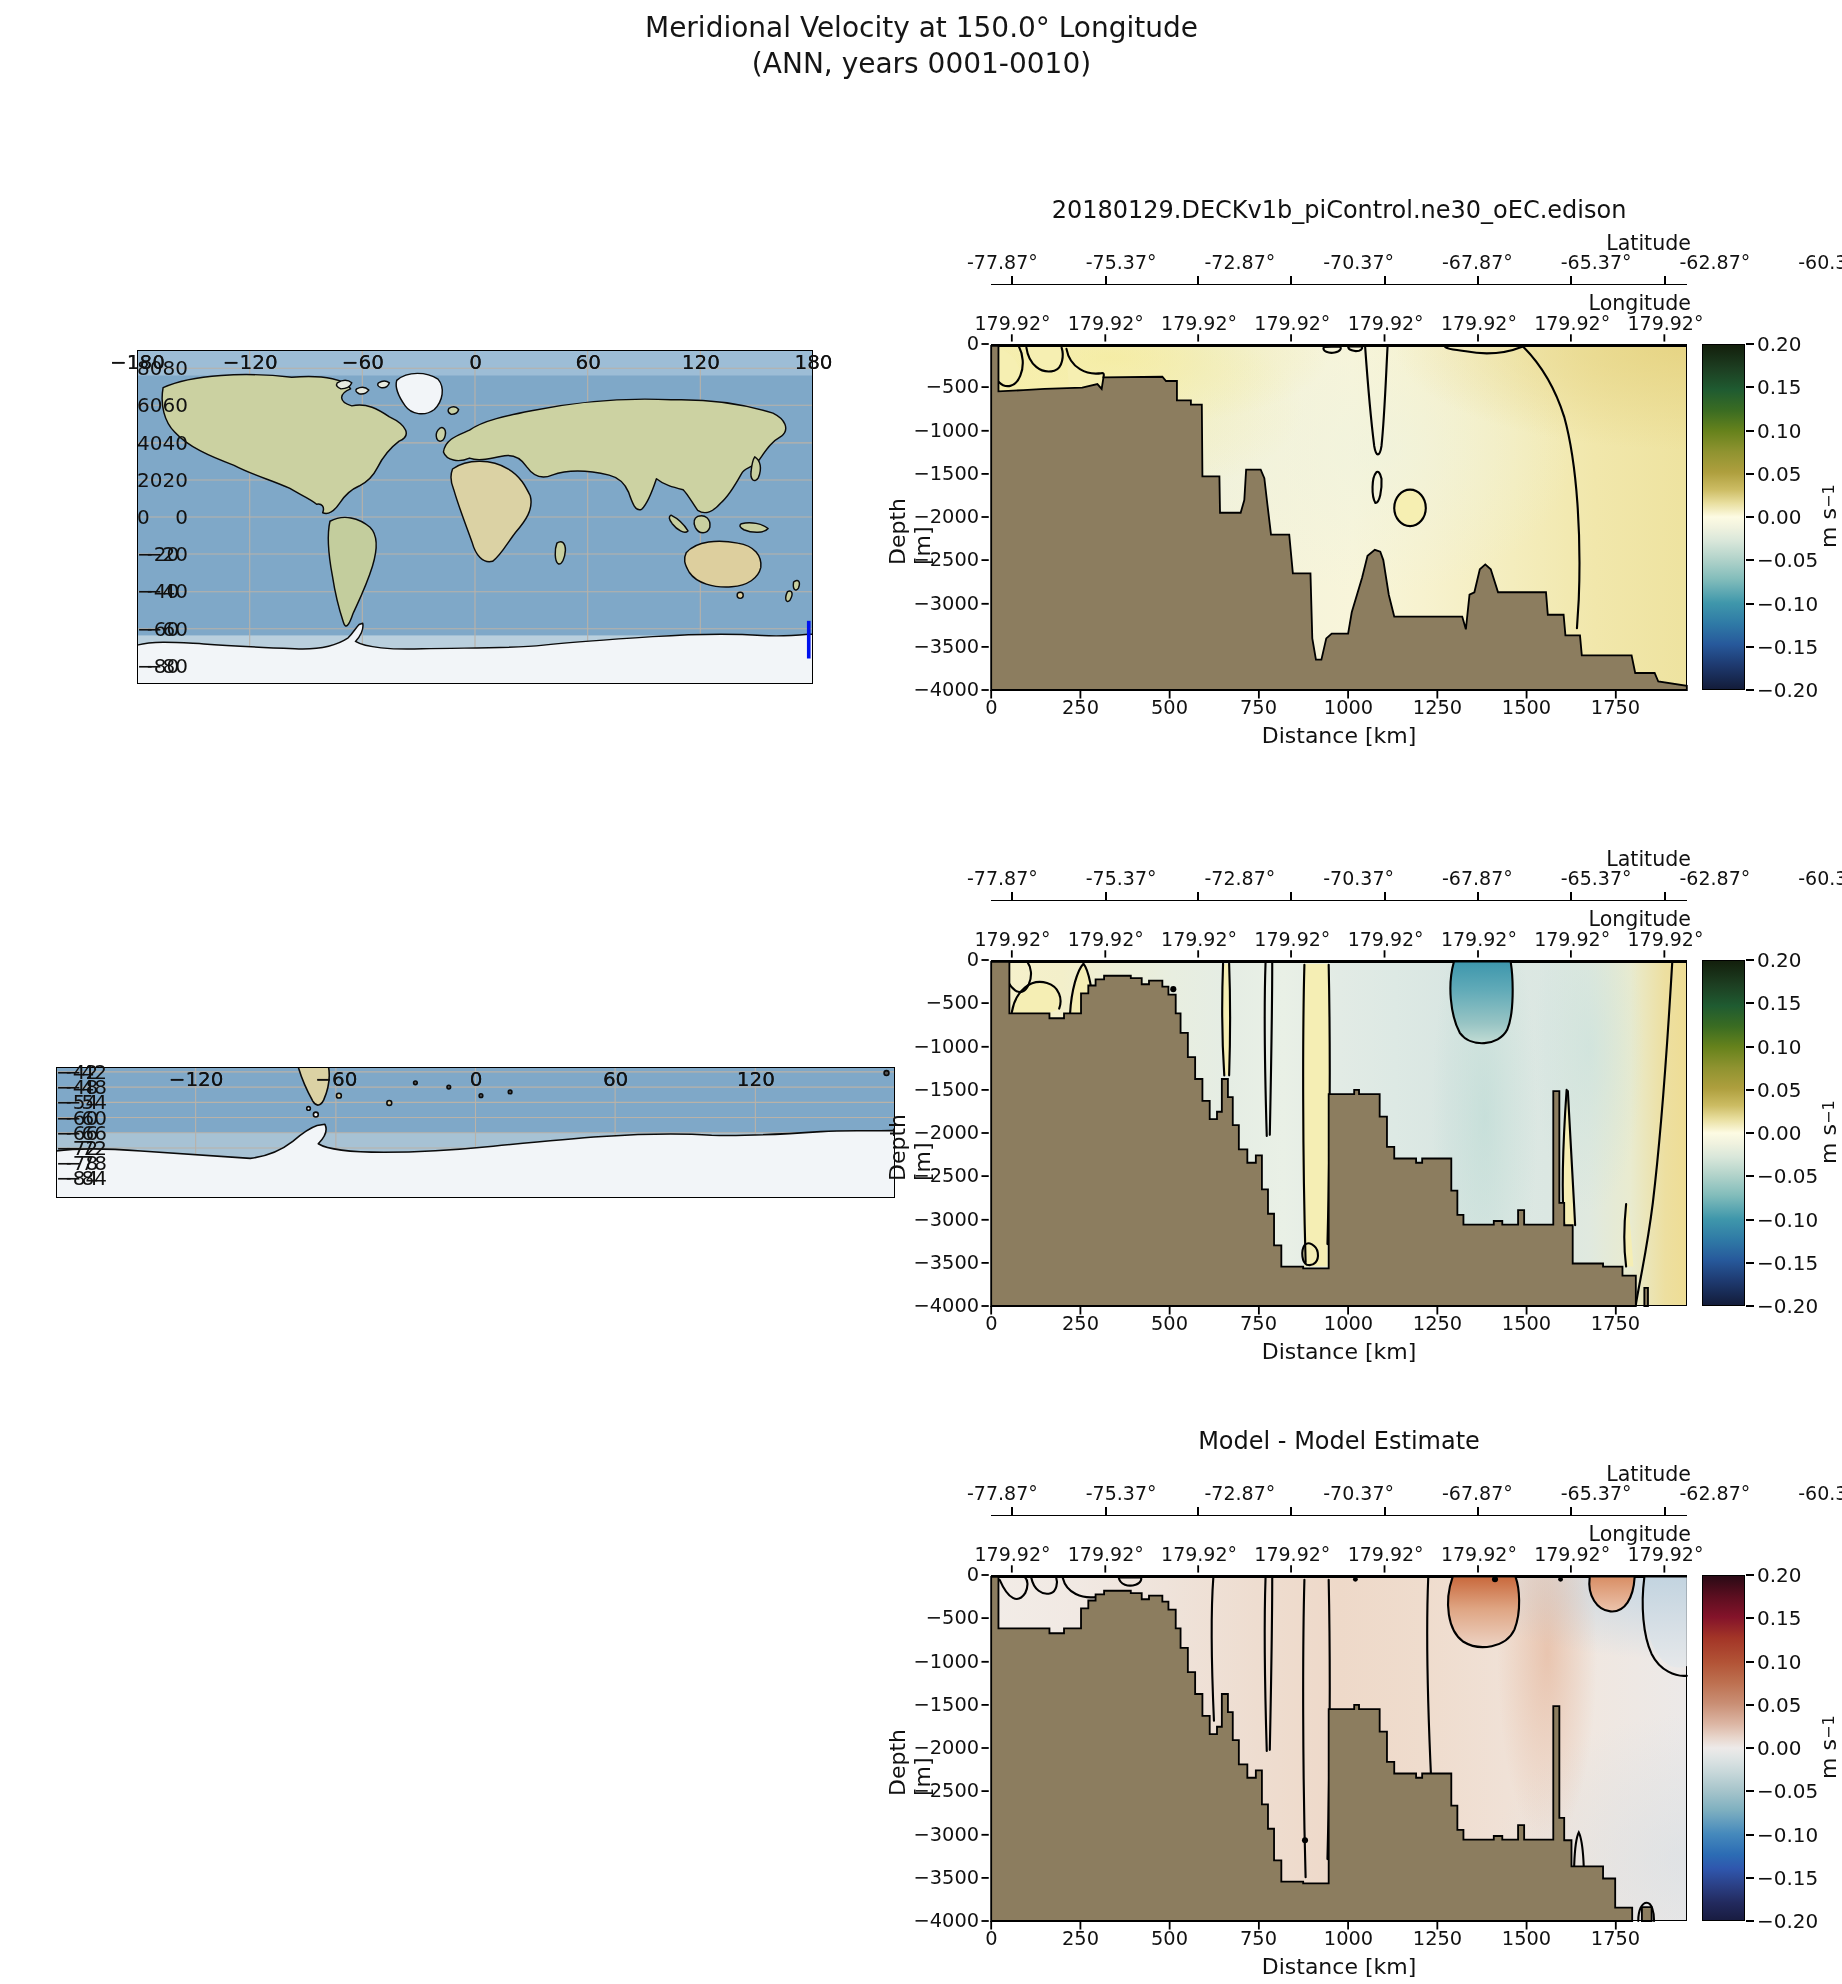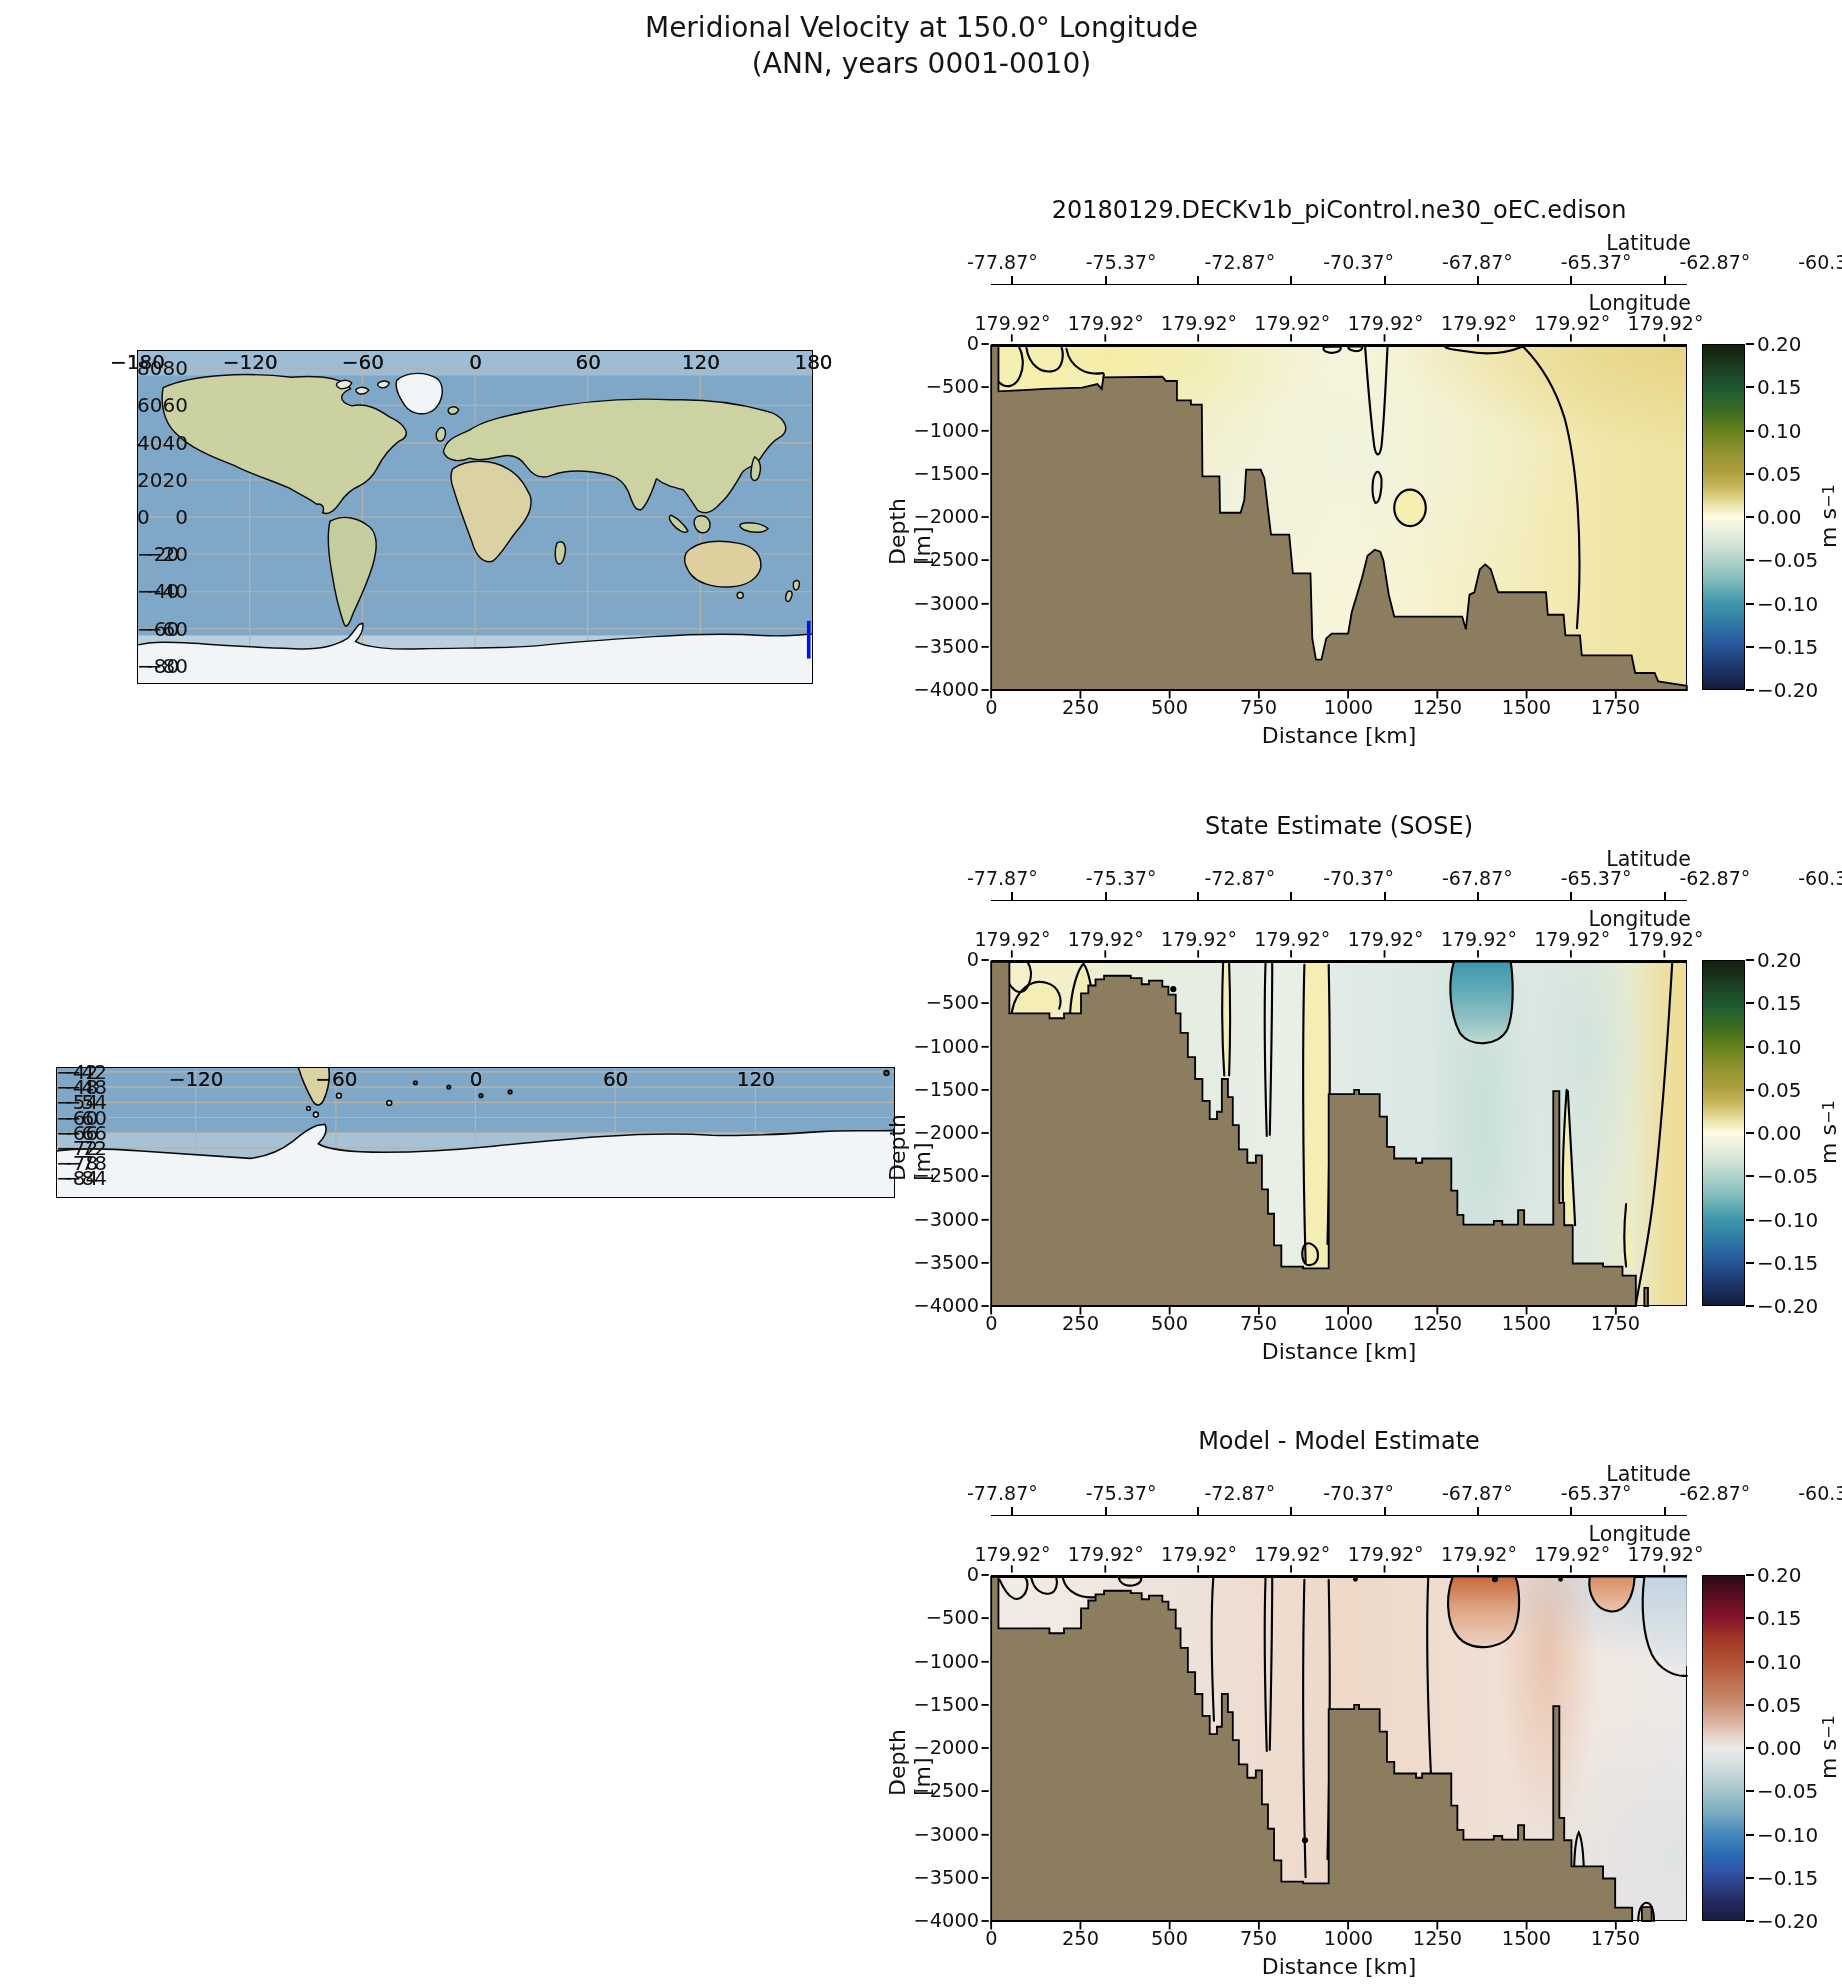--- a/index.html
+++ b/index.html
@@ -397,21 +397,20 @@
       <span>−0.15</span>
       <span>−0.20</span>
     </div>
   <div class="cbunit">
       <span>m s</span>
       <sup>−1</sup>
     </div>
 </section>
 
 <section class="panel" style="top:960px;">
-  <div class="p-title">State Estimate (SOSE)</div>
   <div class="axis-cap cap-lat">Latitude</div>
   <div class="lat-row">
       <span>-77.87°</span>
       <span>-75.37°</span>
       <span>-72.87°</span>
       <span>-70.37°</span>
       <span>-67.87°</span>
       <span>-65.37°</span>
       <span>-62.87°</span>
       <span>-60.37°</span>

